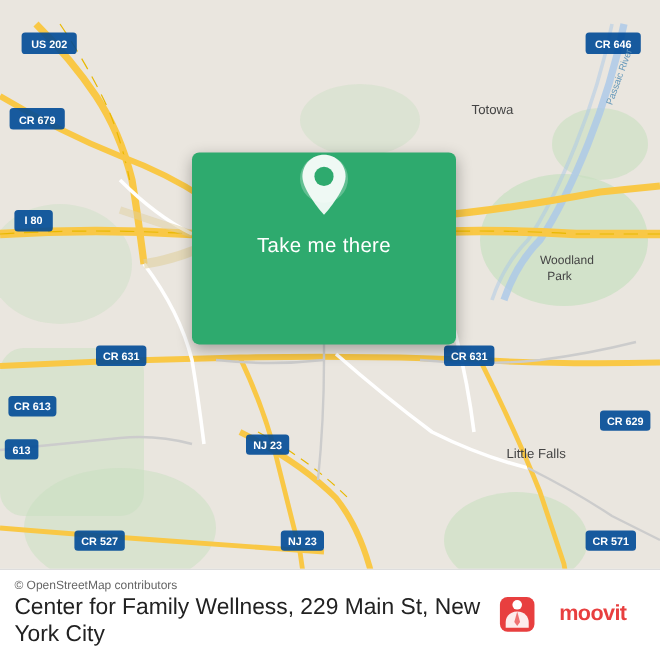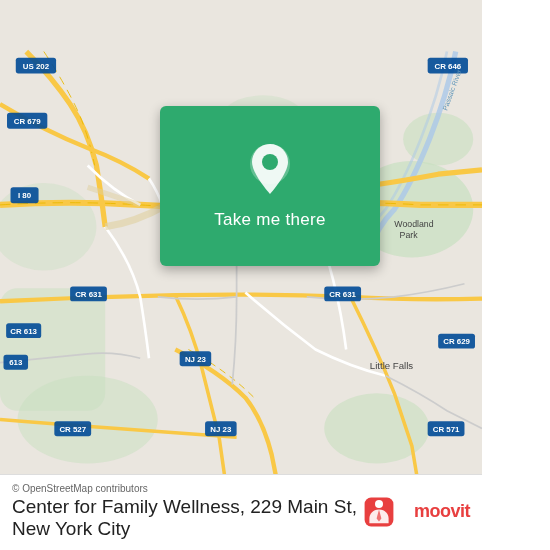--- a/index.html
+++ b/index.html
@@ -6,21 +6,21 @@
 
     body {
       width: 550px;
       height: 550px;
       overflow: hidden;
       font-family: Arial, sans-serif;
       position: relative;
     }
 
     #map-container {
-      width: 482px;
+      width: 550px;
       height: 550px;
       position: relative;
       background-color: #f0abfc;
       overflow: hidden;
     }
 
     
     .map-bg {
       position: absolute;
       inset: 0;
@@ -31,30 +31,29 @@
     #map-svg {
       position: absolute;
       inset: 0;
       width: 100%;
       height: 100%;
     }
 
     
     .action-card {
       position: absolute;
-      top: 106px;
+      top: 127px;
       left: 160px;
       width: 220px;
       height: 160px;
       background-color: #2eaa6e;
       border-radius: 6px;
       display: flex;
       flex-direction: column;
       align-items: center;
-      justify-content: center;
       box-shadow: 0 4px 12px rgba(0,0,0,0.3);
       cursor: pointer;
       z-index: 10;
     }
 
     .location-pin {
       width: 50px;
       height: 60px;
       margin-bottom: 8px;
     }
@@ -66,21 +65,21 @@
       letter-spacing: 0.3px;
     }
 
     
     .bottom-bar {
       position: absolute;
       bottom: 0;
       left: 0;
       right: 0;
       background: #ffffff;
-      padding: 8px 12px 10px 12px;
+      padding: 8px 28px 10px 12px;
       display: flex;
       align-items: center;
       justify-content: space-between;
       z-index: 20;
       border-top: 1px solid #ddd;
     }
 
     .bottom-left {
       display: flex;
       flex-direction: column;

